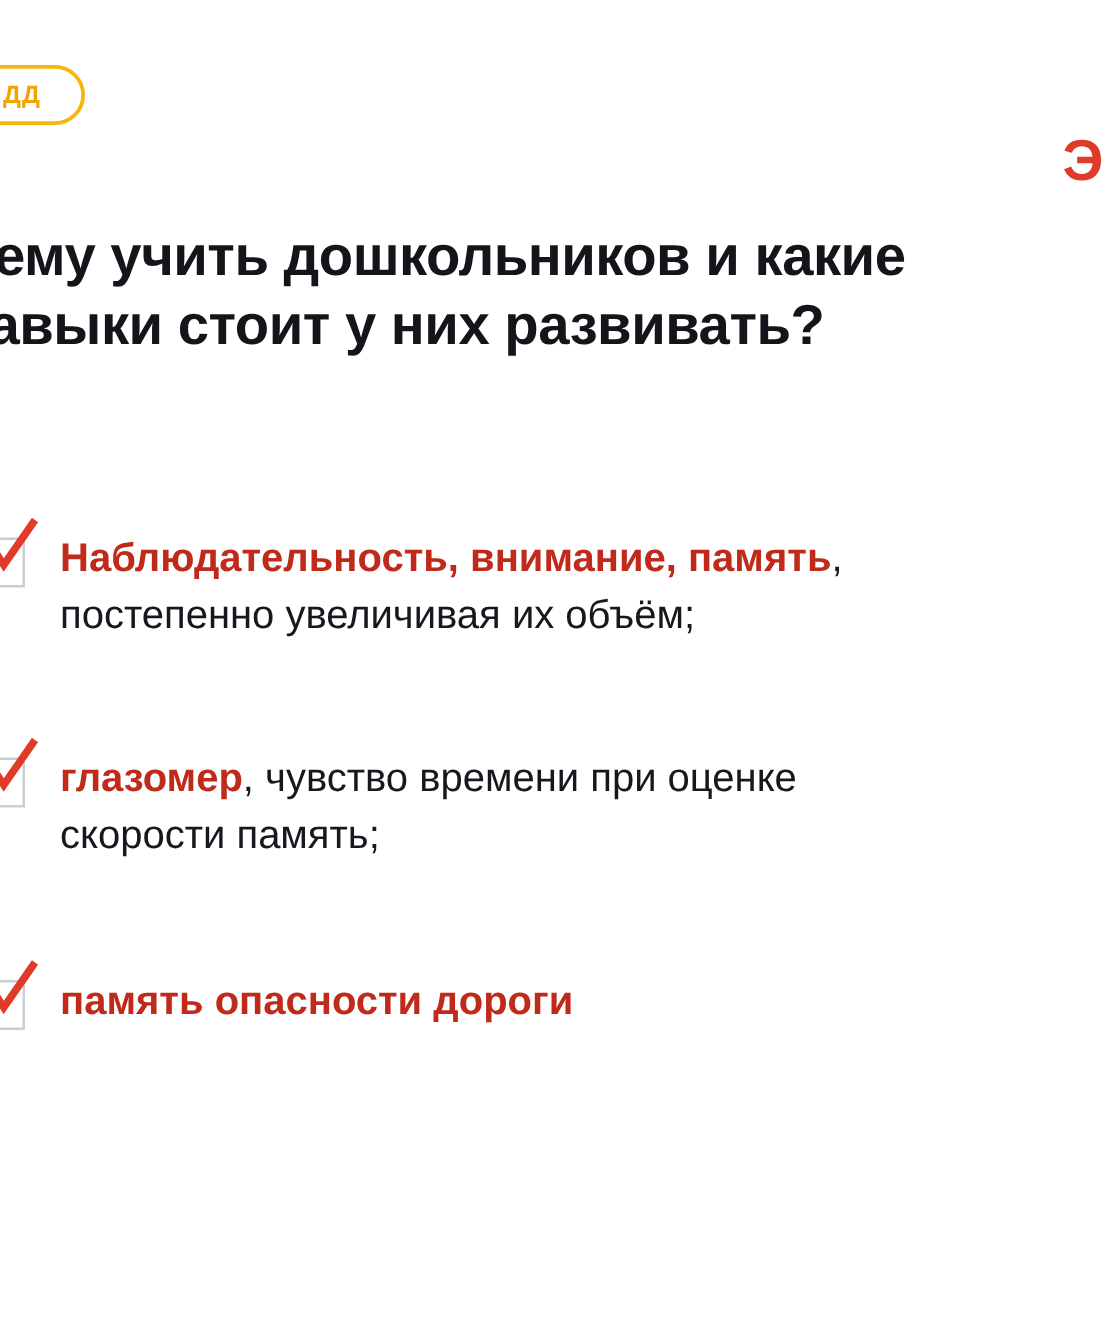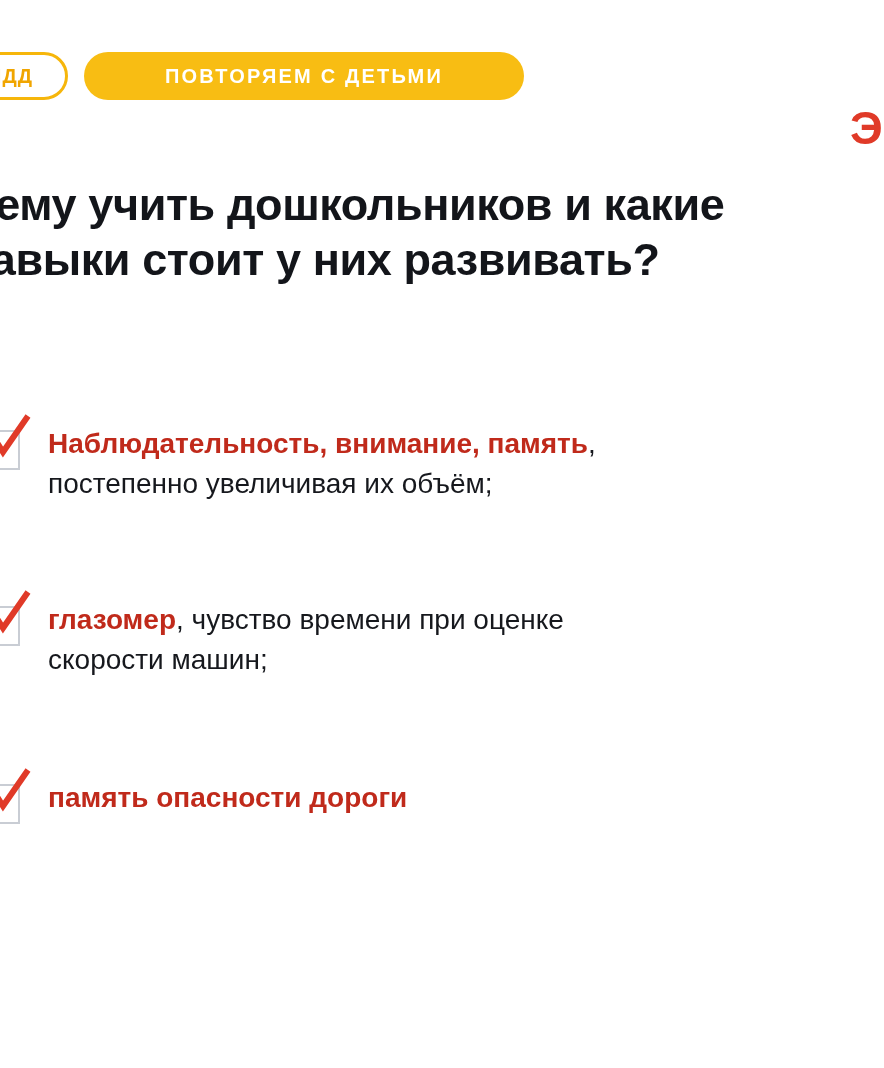--- a/index.html
+++ b/index.html
@@ -106,41 +106,38 @@
   }
   .check-mark {
     position: absolute;
     left: -12px;
     top: -10px;
     width: 44px;
     height: 48px;
     color: #e03a28;
   }
   .item-text {
-    font-size: 28px;
+    font-size: 32px;
     line-height: 1.42;
     color: #16181d;
     max-width: 820px;
   }
   .accent {
     color: #c02a1b;
     font-weight: bold;
   }
   .item-1 { margin-bottom: 80px; }
   .item-2 { margin-bottom: 82px; }
 </style>
 </head>
 <body>
 
 <div class="topbar">
   <div class="pill pill-left">
     <span>ПДД</span>
-  </div>
-  <div class="pill pill-main">
-    <span>ПОВТОРЯЕМ С ДЕТЬМИ</span>
   </div>
   <div class="logo-mark">
     <span>Э</span>
   </div>
 </div>
 
 <div class="heading">
   <span>Чему учить дошкольников и какие</span>
   <span>навыки стоит у них развивать?</span>
 </div>
@@ -158,21 +155,21 @@
     </div>
   </div>
 
   <div class="item item-2">
     <div class="check-box"></div>
     <svg class="check-mark" viewBox="0 0 44 48">
       <path d="M6 24 L15 38 L40 2" fill="none" stroke="#e03a28" stroke-width="6" stroke-linecap="butt" stroke-linejoin="miter"></path>
     </svg>
     <div class="item-text">
       <span class="accent">глазомер</span><span>, чувство времени при оценке</span><br>
-      <span>скорости машин;</span>
+      <span>скорости память;</span>
     </div>
   </div>
 
   <div class="item item-3">
     <div class="check-box"></div>
     <svg class="check-mark" viewBox="0 0 44 48">
       <path d="M6 24 L15 38 L40 2" fill="none" stroke="#e03a28" stroke-width="6" stroke-linecap="butt" stroke-linejoin="miter"></path>
     </svg>
     <div class="item-text">
       <span class="accent">память опасности дороги</span><span></span><br>

